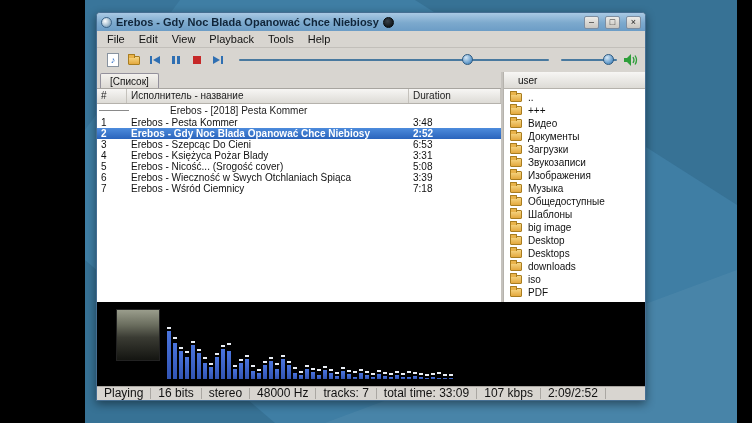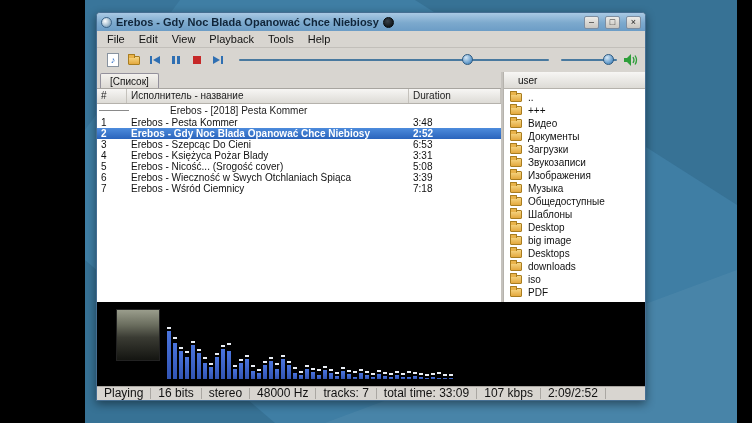--- a/index.html
+++ b/index.html
@@ -258,25 +258,25 @@
             <div class="fb-item">
     <span class="folder"></span>
     <span>Общедоступные</span>
   </div>
             <div class="fb-item">
     <span class="folder"></span>
     <span>Шаблоны</span>
   </div>
             <div class="fb-item">
     <span class="folder"></span>
+    <span>big image</span>
+  </div>
+            <div class="fb-item">
+    <span class="folder"></span>
     <span>Desktop</span>
-  </div>
-            <div class="fb-item">
-    <span class="folder"></span>
-    <span>big image</span>
   </div>
             <div class="fb-item">
     <span class="folder"></span>
     <span>Desktops</span>
   </div>
             <div class="fb-item">
     <span class="folder"></span>
     <span>downloads</span>
   </div>
             <div class="fb-item">

